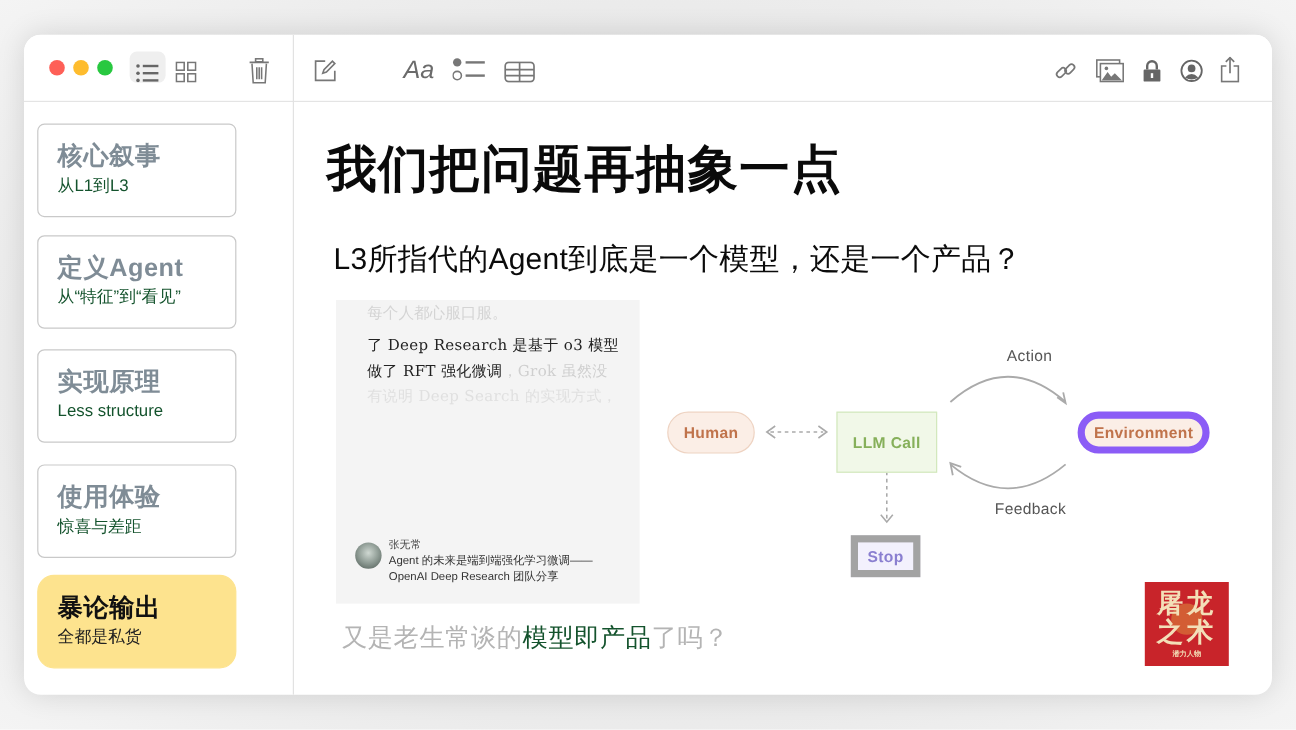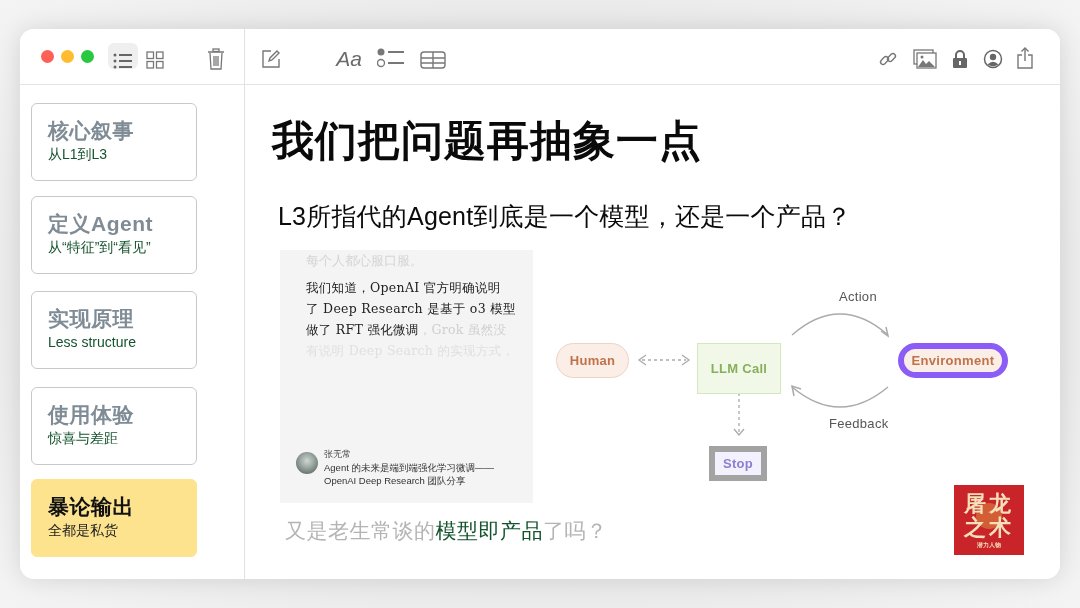--- a/index.html
+++ b/index.html
@@ -43,21 +43,21 @@
   .share-btn { left: 993px; top: 12px; width: 24px; height: 28px; }
 
   
   .nav-card {
     position: absolute; left: 11px; width: 166px; height: 78px;
     border: 1px solid #c9c9c9; border-radius: 6px; background: #fff;
     padding: 14px 0 0 16px; cursor: pointer;
   }
   .nav-card .title { font-size: 21px; font-weight: bold; color: #7f8c96; line-height: 26px; letter-spacing: 0.5px; }
   .nav-card .sub { font-size: 14px; color: #14532d; line-height: 18px; margin-top: 1px; }
-  .nav-card.active { background: #fde38e; border-color: #fde38e; }
+  .nav-card.active { background: #fde38e; border-color: #fde38e; border-radius: 14px; }
   .nav-card.active .title { color: #111; }
   .nav-card.active .sub { color: #222; }
 
   
   .main-title {
     position: absolute; left: 252px; top: 86px; font-size: 42px; font-weight: 900;
     color: #0a0a0a; letter-spacing: 1px; line-height: 52px;
     font-family: "DejaVu Sans", "Liberation Sans", sans-serif;
   }
   .subtitle {
@@ -241,21 +241,20 @@
       <div class="sub">全都是私货</div>
     </div>
   </div>
 
   <div class="main-title">我们把问题再抽象一点</div>
   <div class="subtitle">L3所指代的Agent到底是一个模型，还是一个产品？</div>
 
   <div class="article-card">
     <div class="article-fade-top">每个人都心服口服。</div>
     <div class="article-body">
-      <div>我们知道，OpenAI 官方明确说明</div>
       <div>了 Deep Research 是基于 o3 模型</div>
       <div><span>做了 RFT 强化微调</span><span class="faded">，Grok 虽然没</span></div>
       <div class="faded-line">有说明 Deep Search 的实现方式，</div>
     </div>
     <div class="article-author-row">
       <div class="avatar"></div>
       <div class="author-texts">
         <div class="author-name">张无常</div>
         <div>Agent 的未来是端到端强化学习微调——</div>
         <div>OpenAI Deep Research 团队分享</div>

